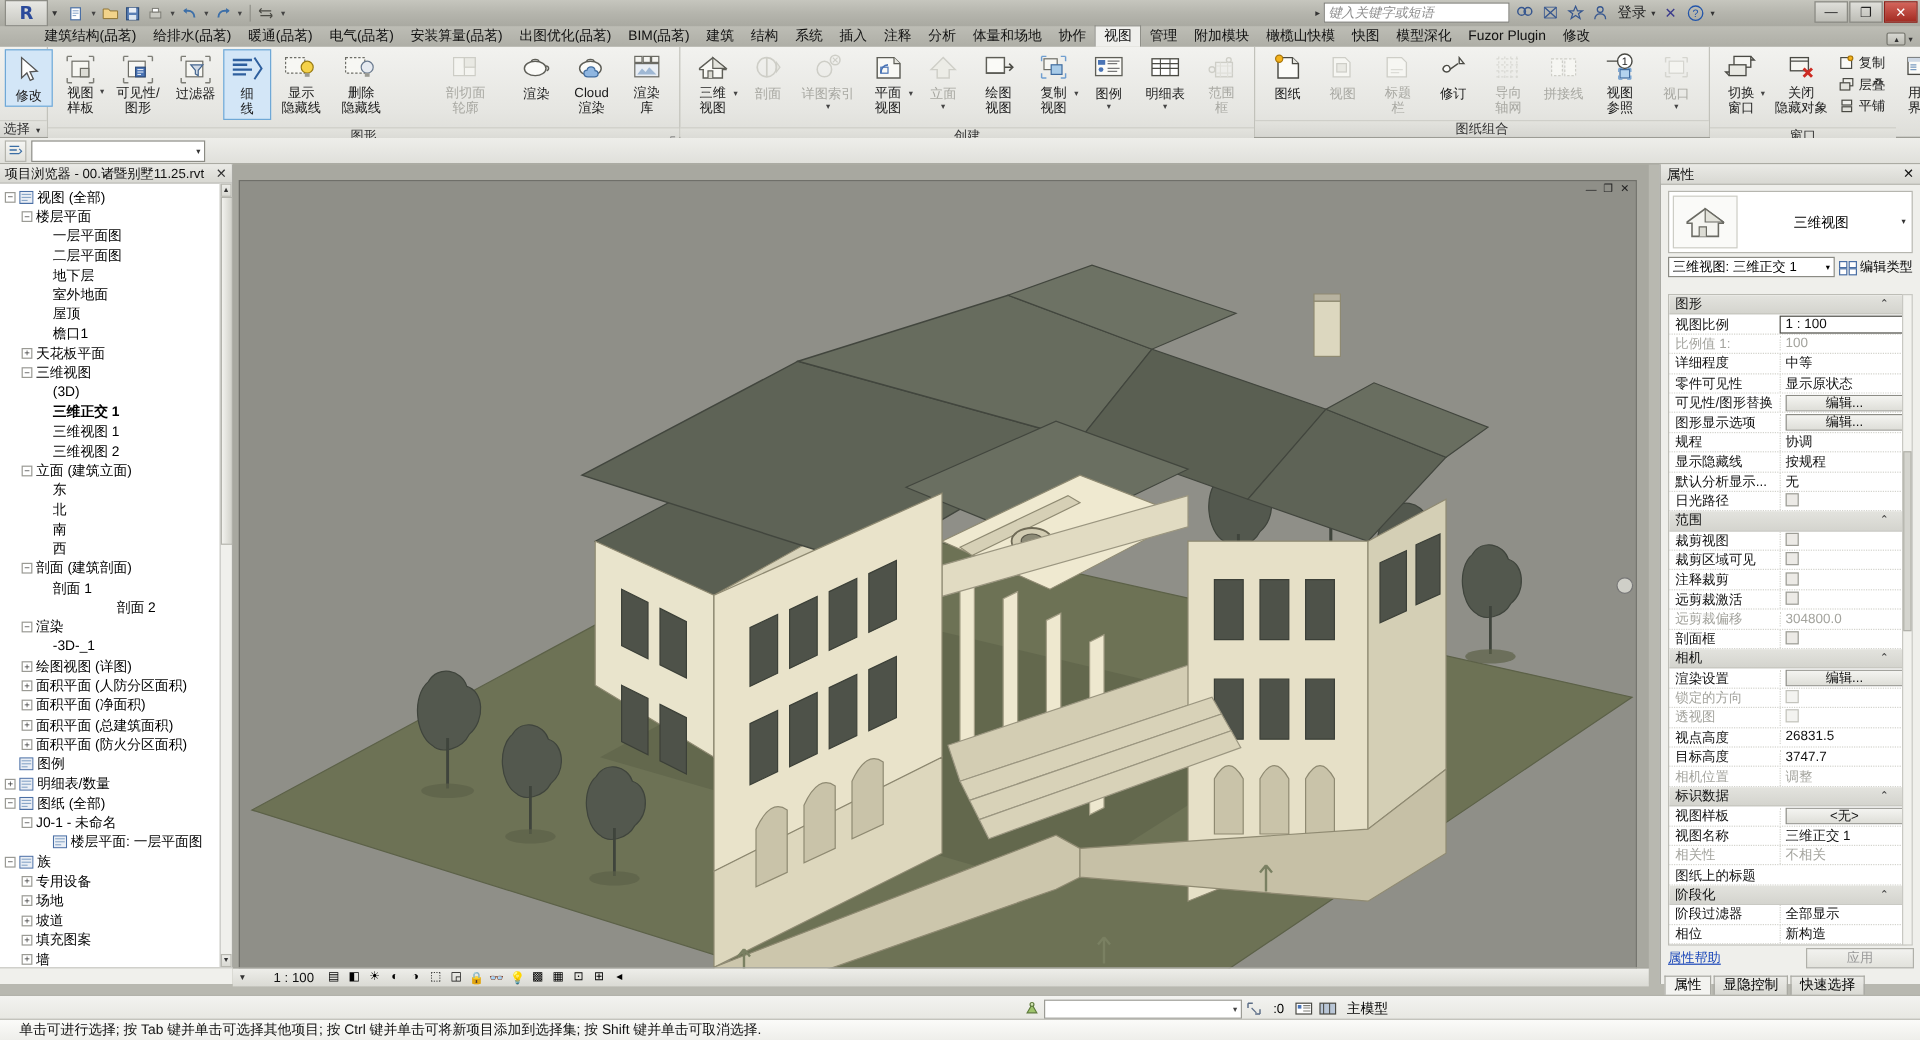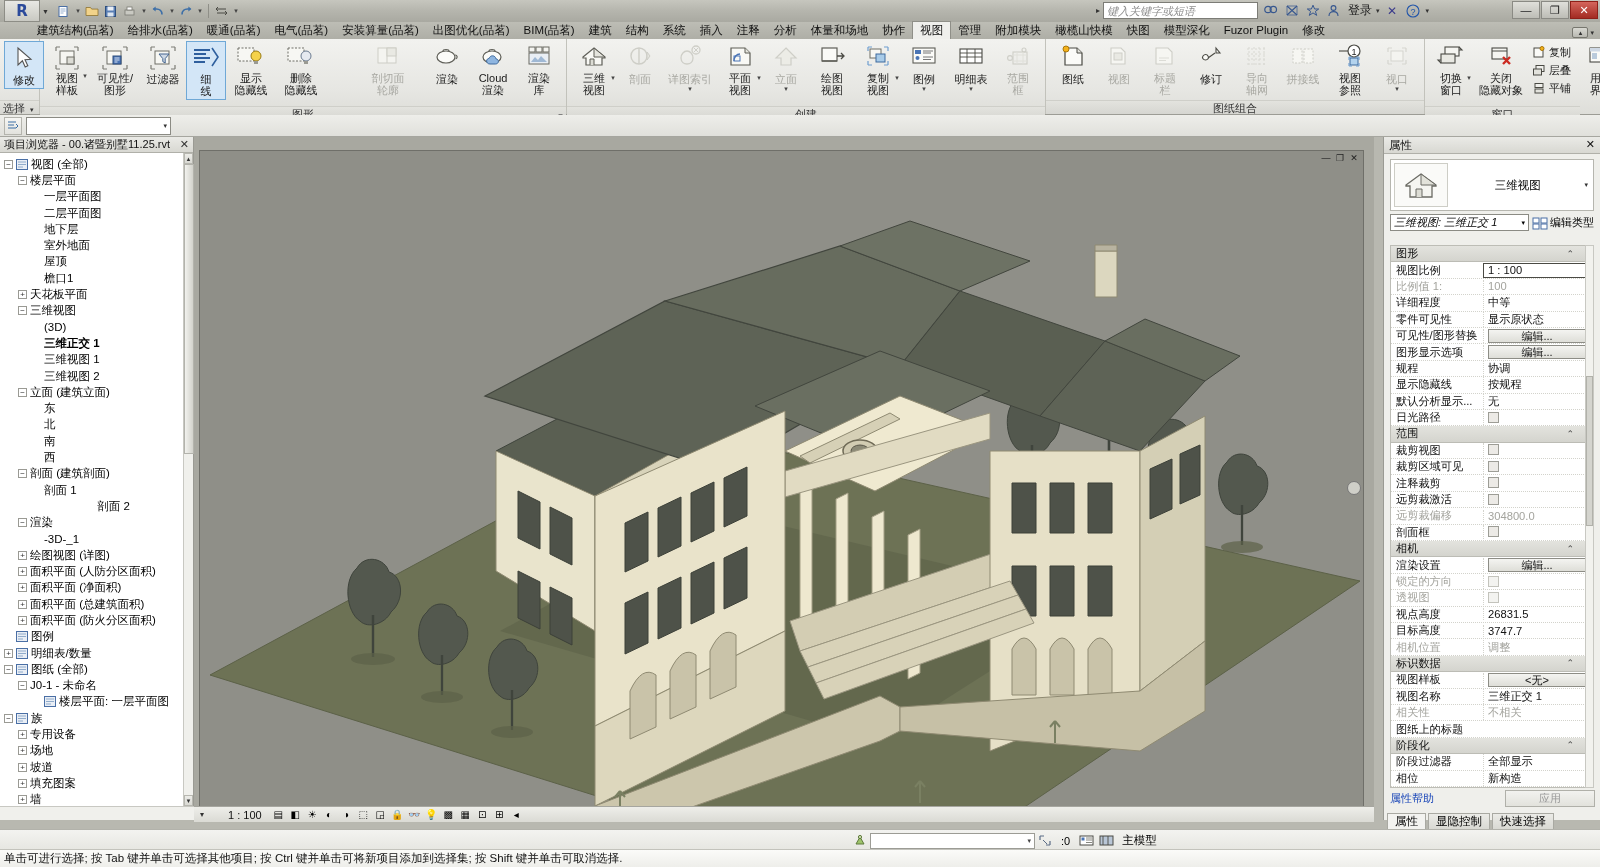--- a/index.html
+++ b/index.html
@@ -203,21 +203,21 @@
     width:54px;height:44px;margin:3px;border:1px solid #cdcdc6;background:#fafaf8;
     display:flex;align-items:center;justify-content:center;
   }
   .type-preview .tname{flex:1;font-size:11.5px;text-align:center;}
   .type-preview .cv{font-size:7px;color:#333;padding-right:5px;}
   .typesel{
     margin:3px 6px 0 6px;display:flex;align-items:center;gap:3px;
   }
   .typesel .combo{
     flex:1;height:17px;background:#fff;border:1px solid #8b8b84;display:flex;align-items:center;
-    padding-left:3px;font-size:11px;position:relative;font-style:italic;
+    padding-left:3px;font-size:11px;position:relative;
   }
   .typesel .combo .cv{position:absolute;right:3px;font-size:7px;}
   .typesel .editbtn{display:flex;align-items:center;gap:2px;font-size:11px;}
   .plist{
     position:absolute;top:108px;left:6px;width:199px;bottom:32px;overflow:hidden;
     border:1px solid #bdbdb6;background:#fff;
   }
   .prow{display:flex;height:16.4px;align-items:center;font-size:11.2px;border-bottom:1px dotted #d3d3cc;}
   .prow .k{width:92px;padding-left:5px;white-space:nowrap;overflow:hidden;color:#111;}
   .prow .v{flex:1;padding-left:4px;white-space:nowrap;overflow:hidden;color:#111;border-left:1px dotted #d3d3cc;}
@@ -235,21 +235,21 @@
   }
   .prow .v .chk{
     width:11px;height:11px;border:1px solid #9d9d96;background:#eceae6;display:inline-block;margin-top:1px;
   }
   .prow .v .chk.dimchk{border-color:#c3c3bc;background:#f3f3f0;}
   .pscroll{position:absolute;right:6px;top:108px;width:9px;bottom:32px;background:#f2f2ee;border:1px solid #c8c8c2;}
   .pscroll .pthumb{position:absolute;top:130px;width:7px;height:150px;background:#d4d4ce;border:1px solid #b1b1aa;}
   .props-foot{
     position:absolute;bottom:12px;left:6px;width:205px;height:20px;display:flex;align-items:center;
   }
-  .props-foot .help{font-size:11px;color:#1a46b8;}
+  .props-foot .help{font-size:11px;color:#1a46b8;text-decoration:underline;}
   .props-foot .apply{
     margin-left:auto;width:90px;height:17px;border:1px solid #b0b0a9;
     background:linear-gradient(to bottom,#f2f2ef,#e2e2dc);font-size:11px;color:#999;
     display:flex;align-items:center;justify-content:center;
   }
 
   
   .btabs{
     position:absolute;top:811px;left:1383px;width:217px;height:18px;display:flex;gap:2px;
     align-items:flex-end;padding-left:4px;
@@ -271,21 +271,21 @@
   .statusrow .sfield{
     height:16px;background:#fff;border:1px solid #9c9c95;display:flex;align-items:center;
     justify-content:flex-end;padding-right:3px;font-size:11px;
   }
   .statusrow .scount{font-size:11px;margin:0 6px;}
   .statusrow .stext{font-size:11.5px;}
 
   .hintbar{
     position:absolute;left:0;top:849px;width:1600px;height:18px;
     background:linear-gradient(to bottom,#fbfbf9,#eeeeea);
-    border-top:1px solid #c3c3bc;display:flex;align-items:center;padding-left:4px;
+    border-top:1px solid #c3c3bc;display:flex;align-items:center;padding-left:16px;
   }
   .hintbar .t{font-size:11.5px;color:#111;}
   svg{display:block;}
 </style>
 </head>
 <body>
 
 <div id="app">
 
   <div class="titlebar">

